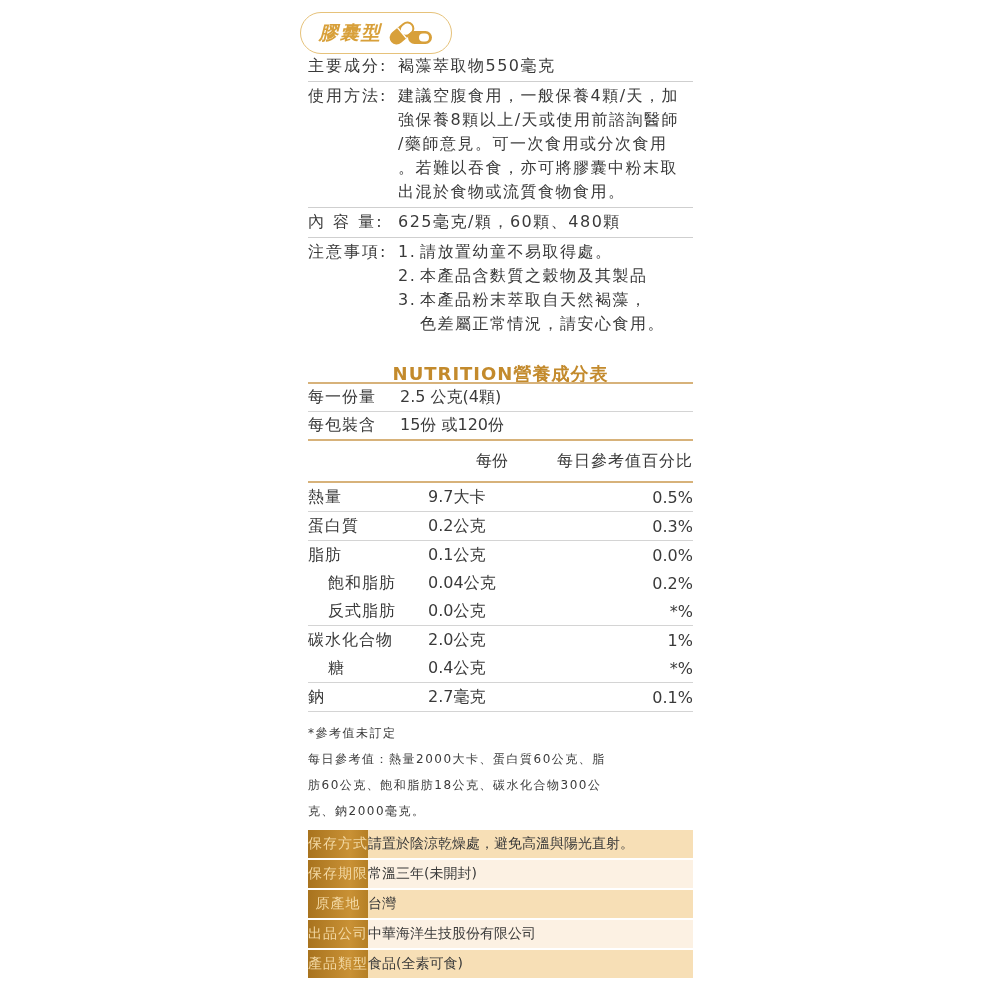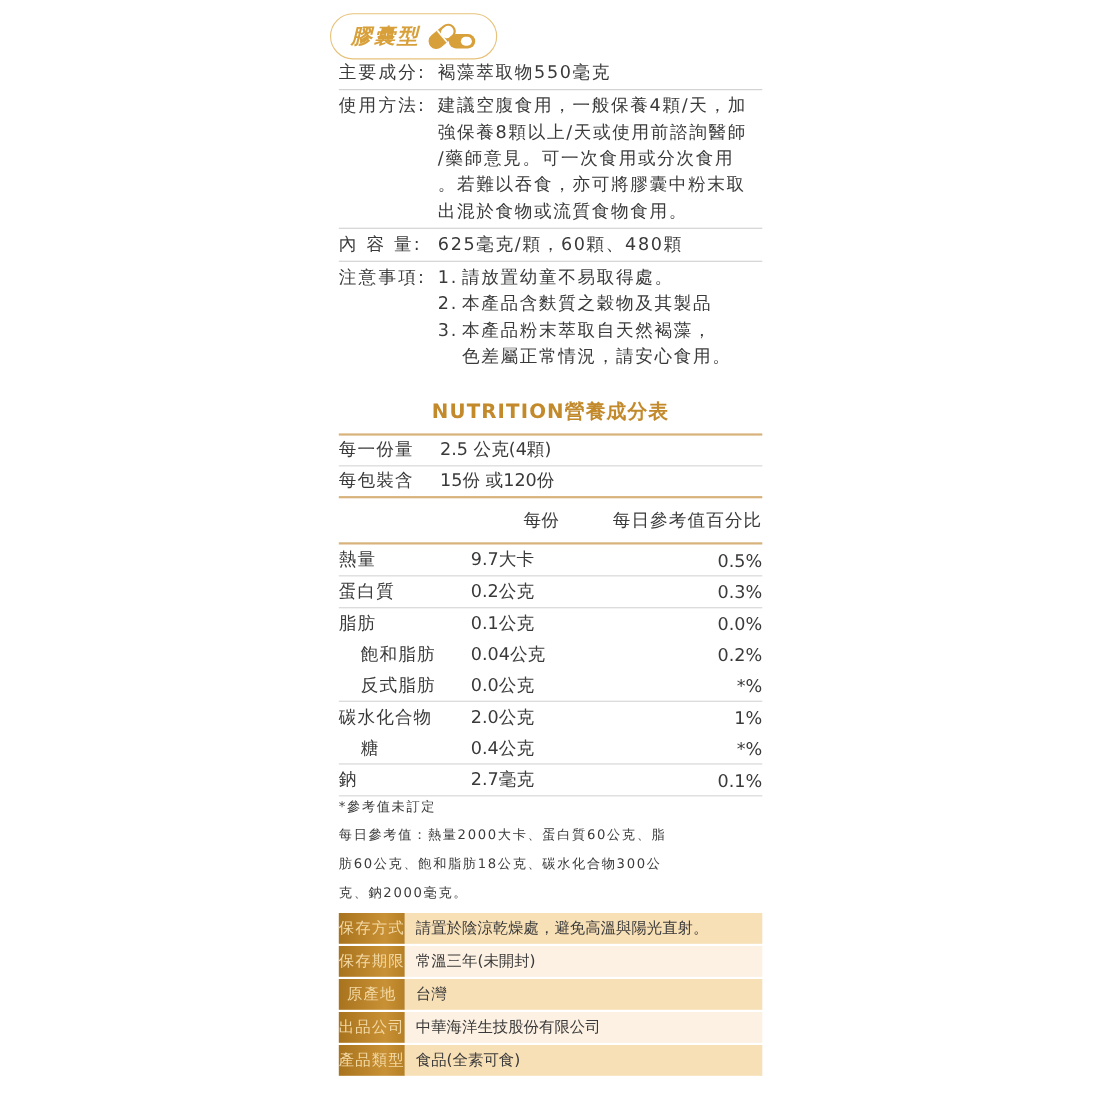--- a/index.html
+++ b/index.html
@@ -23,21 +23,21 @@
     .info-label { width: 90px; flex: none; letter-spacing: 2px; }
     .info-val { flex: 1; letter-spacing: 1.5px; }
     .info-val p { margin: 0; }
     .note-item { display: flex; }
     .note-num { width: 22px; flex: none; }
 
     
     .nut-title { position: absolute; top: 362px; left: 0; width: 385px; text-align: center;
                  font-size: 18px; font-weight: bold; color: #c38a2c; letter-spacing: 1px; }
 
-    .nut { position: absolute; top: 394px; left: 0; width: 385px; font-size: 16px; }
+    .nut { position: absolute; top: 382px; left: 0; width: 385px; font-size: 16px; }
     .gold-line { height: 2px; background: #d7b27a; }
     .thin-line { height: 1px; background: #d4d4d4; }
     .serve-row { display: flex; height: 27px; align-items: center; }
     .serve-label { width: 92px; letter-spacing: 1px; }
     .col-head { display: flex; height: 40px; align-items: center; }
     .col-head .c1 { width: 200px; text-align: right; }
     .col-head .c2 { flex: 1; text-align: right; letter-spacing: 1px; }
     .nrow { display: flex; height: 28px; align-items: center; }
     .nrow .n { width: 120px; letter-spacing: 1px; }
     .nrow .n.sub { padding-left: 20px; width: 100px; }
@@ -47,21 +47,21 @@
     .footnote { position: absolute; top: 720px; left: 0; width: 385px; font-size: 12px;
                 line-height: 26px; letter-spacing: 1.5px; }
     .footnote p { margin: 0; }
 
     
     .store { position: absolute; top: 830px; left: 0; width: 385px; }
     .srow { display: flex; height: 28px; margin-bottom: 2px; }
     .skey { width: 60px; flex: none; display: flex; align-items: center; justify-content: center;
             color: #f3d9a4; font-size: 14px; letter-spacing: 1px;
             background: linear-gradient(90deg, #a8731e, #c99135 70%, #b57f25); }
-    .sval { flex: 1; display: flex; align-items: center; padding-left: 10px; font-size: 14px;
+    .sval { flex: 1; display: flex; align-items: center; font-size: 14px;
             color: #3a3a3a; }
     .srow.odd .sval { background: #f7dfb6; }
     .srow.even .sval { background: #fcf1e3; }
   </style>
 </head>
 <body>
 
 <div class="wrap">
 
   <div class="badge">

